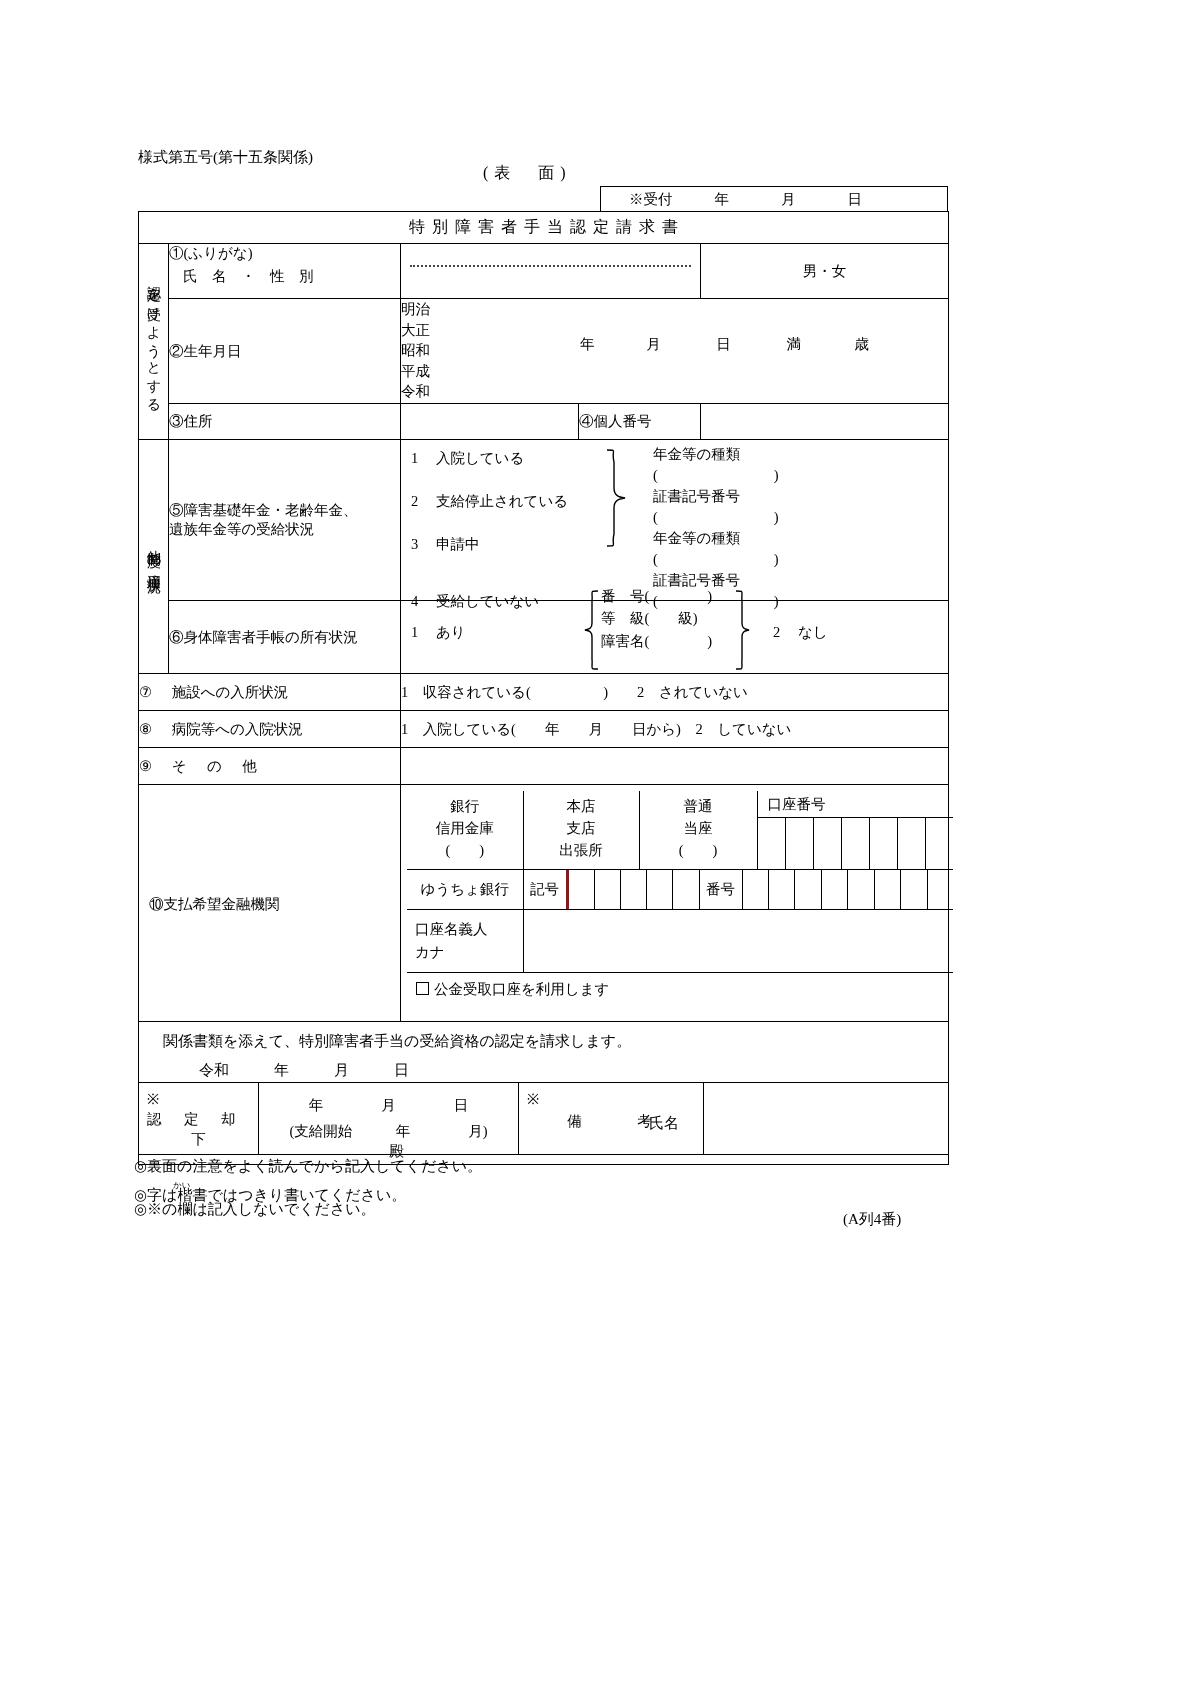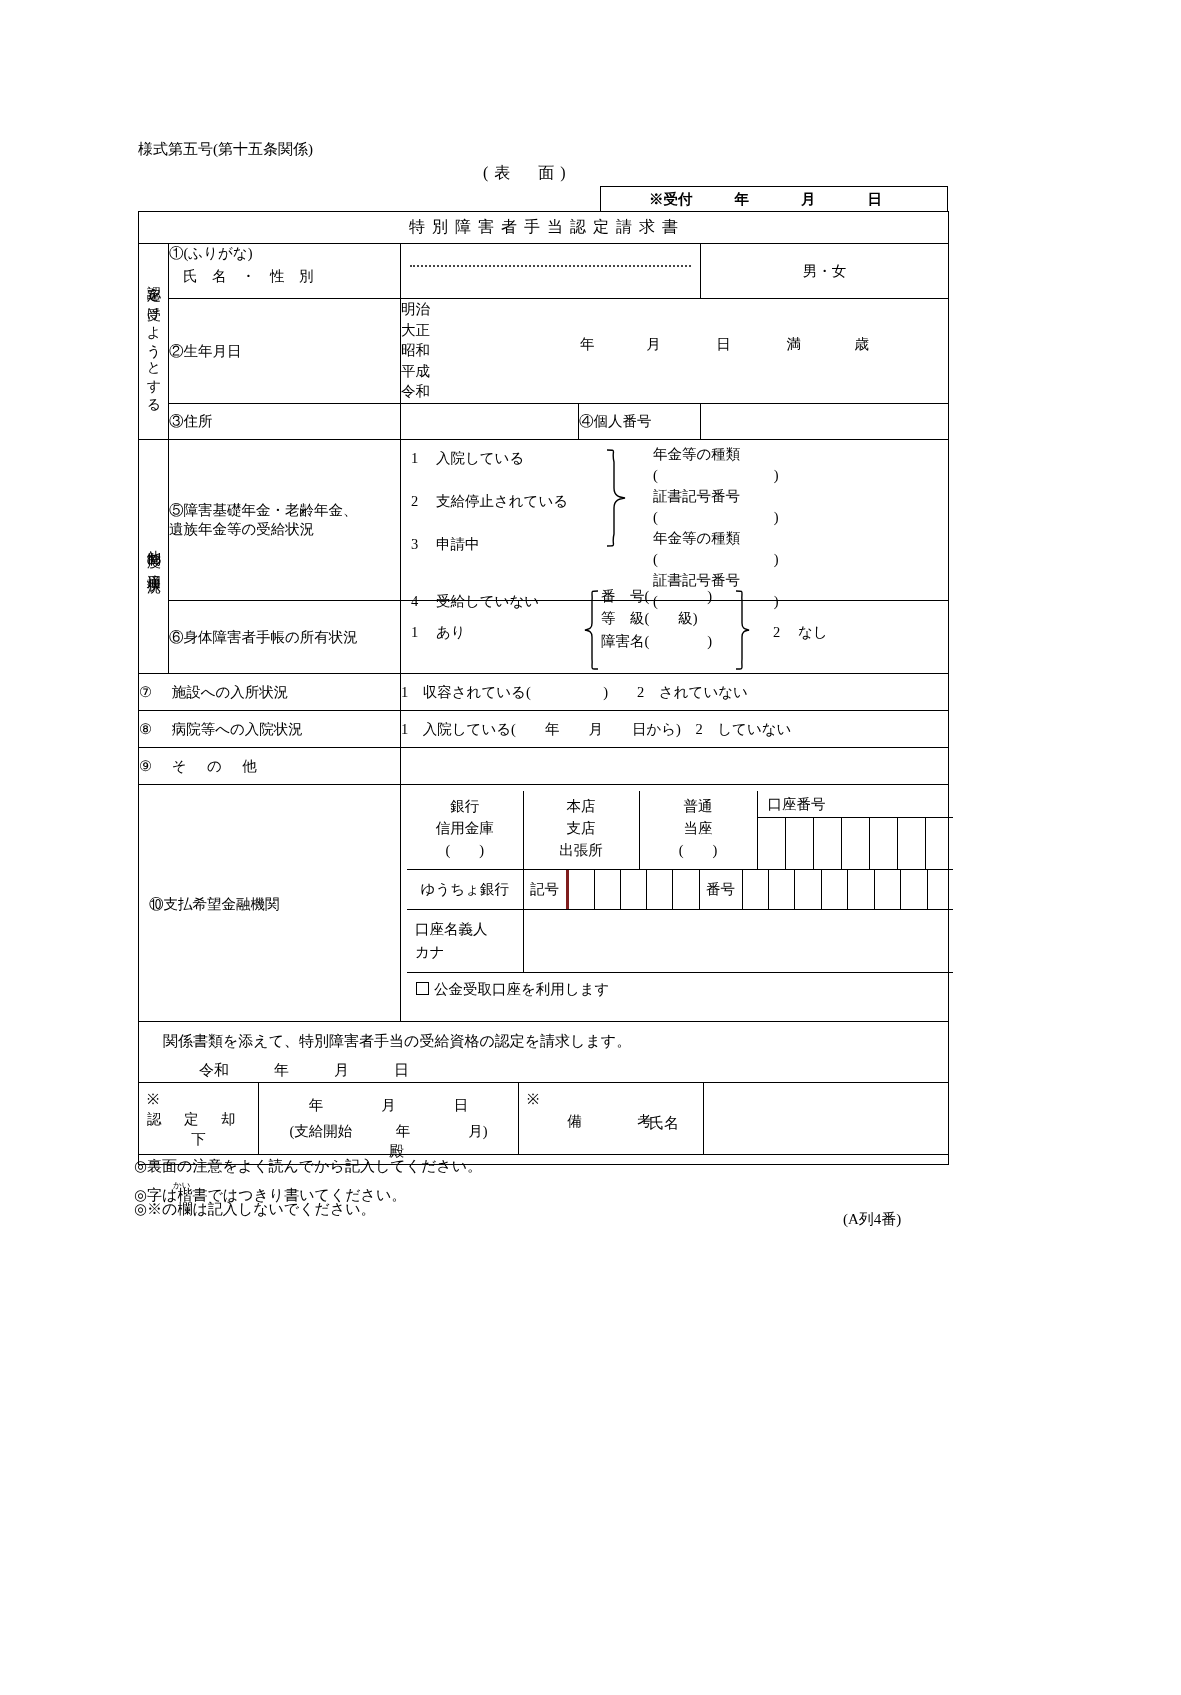--- a/index.html
+++ b/index.html
@@ -16,21 +16,21 @@
   }
   .page {
     position: absolute;
     left: 0; top: 0;
     width: 1181px;
     height: 1695px;
   }
   
   .form-no {
     position: absolute;
-    left: 138px; top: 140px;
+    left: 138px; top: 148px;
     font-size: 15px;
     letter-spacing: 0px;
     white-space: nowrap;
   }
   .face-label {
     position: absolute;
     left: 483px; top: 163px;
     font-size: 16px;
     letter-spacing: 6px;
     white-space: nowrap;
@@ -39,22 +39,21 @@
   .receipt-box {
     position: absolute;
     left: 600px; top: 186px;
     width: 348px; height: 26px;
     border: 1px solid #000;
     border-bottom: none;
     box-sizing: border-box;
     font-size: 14.5px;
     display: flex;
     align-items: center;
-    padding-left: 48px;
-    font-weight: bold;
+    padding-left: 28px;
   }
   .receipt-box span { white-space: nowrap; }
   .receipt-box .sp1 { margin-left: 42px; }
   .receipt-box .sp2 { margin-left: 52px; }
   .receipt-box .sp3 { margin-left: 52px; }
 
   
   .main-table {
     position: absolute;
     left: 138px; top: 211px;

